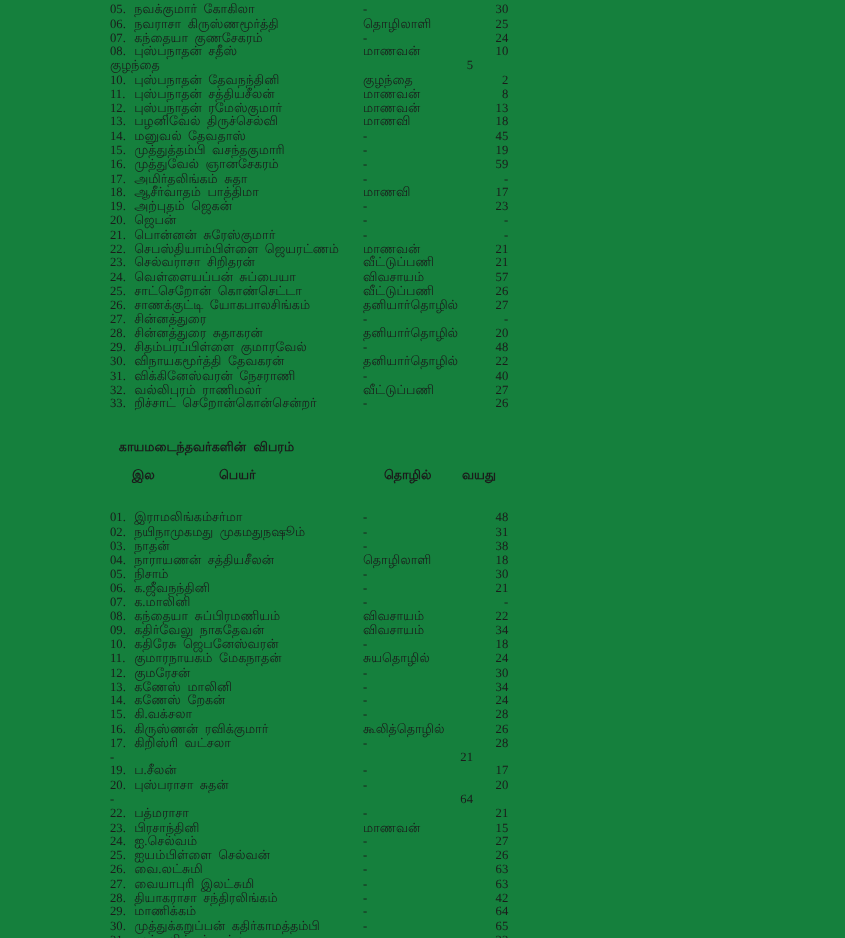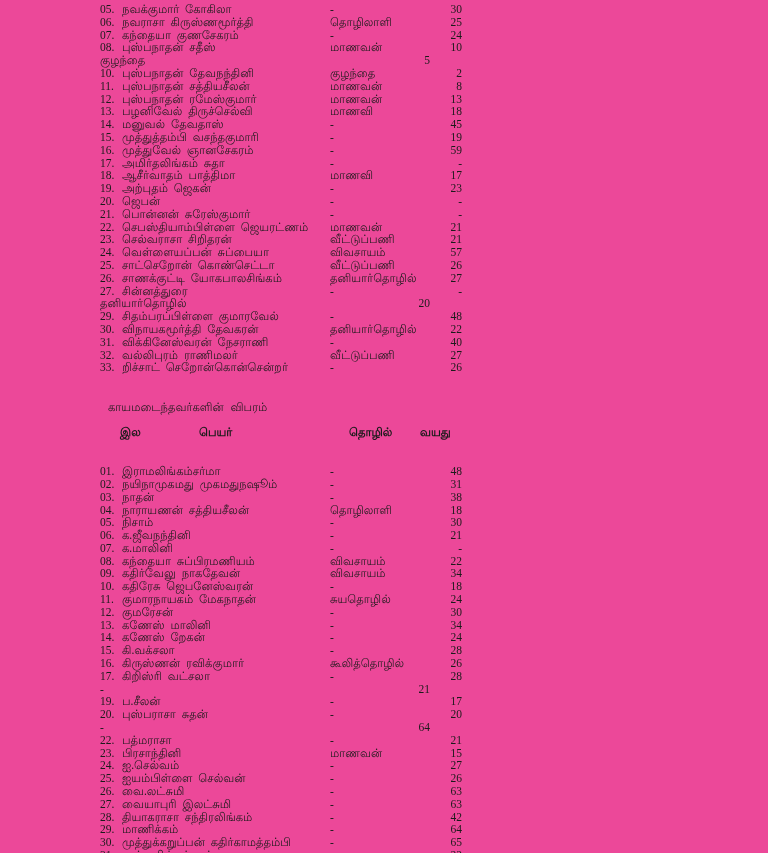--- a/index.html
+++ b/index.html
@@ -1,37 +1,37 @@
 <!DOCTYPE html>
 <html><head>
 <meta charset="utf-8">
 <style>
   html,body{margin:0;padding:0;background:#ffffff;}
   .page{
     position:relative;
     width:768px;height:853px;
-    background:#ec4899;
+    background:#15803d;
     overflow:hidden;
     color:#1b1b1b;
     font-family:"Liberation Serif","DejaVu Serif",serif;
     font-size:11.5px;
   }
   .content{padding-top:3px;margin-left:100px;width:362px;}
   .row{
     display:grid;
     grid-template-columns:230px 100px 32px;
     line-height:12.8px;
     white-space:nowrap;
   }
   .c-name{word-spacing:3px;}
   .c-name .no{display:inline-block;min-width:16px;margin-right:6px;word-spacing:0;}
   .c-occ{word-spacing:0;}
   .c-age{text-align:right;}
   .sec-title{
-    font-weight:normal;
+    font-weight:bold;
     margin:27px 0 12px 8px;
     line-height:13px;
     word-spacing:4px;
     white-space:nowrap;
   }
   .header-row{position:relative;height:13px;margin-top:5px;font-weight:bold;line-height:13px;margin-left:12px;}
   .header-row span{position:absolute;top:0;white-space:nowrap;}
   .h-no{left:8px;}
   .h-name{left:87px;}
   .h-occ{left:237px;}
@@ -153,20 +153,21 @@
           <span class="c-name"><span class="no">26.</span><span>சாணக்குட்டி யோகபாலசிங்கம்</span></span>
           <span class="c-occ">தனியார்தொழில்</span>
           <span class="c-age">27</span>
         </div>
         <div class="row">
           <span class="c-name"><span class="no">27.</span><span>சின்னத்துரை</span></span>
           <span class="c-occ">-</span>
           <span class="c-age">-</span>
         </div>
         <div class="row">
+          <span class="c-name"><span class="no">28.</span><span>சின்னத்துரை சுதாகரன்</span></span>
           <span class="c-occ">தனியார்தொழில்</span>
           <span class="c-age">20</span>
         </div>
         <div class="row">
           <span class="c-name"><span class="no">29.</span><span>சிதம்பரப்பிள்ளை குமாரவேல்</span></span>
           <span class="c-occ">-</span>
           <span class="c-age">48</span>
         </div>
         <div class="row">
           <span class="c-name"><span class="no">30.</span><span>விநாயகமூர்த்தி தேவகரன்</span></span>

